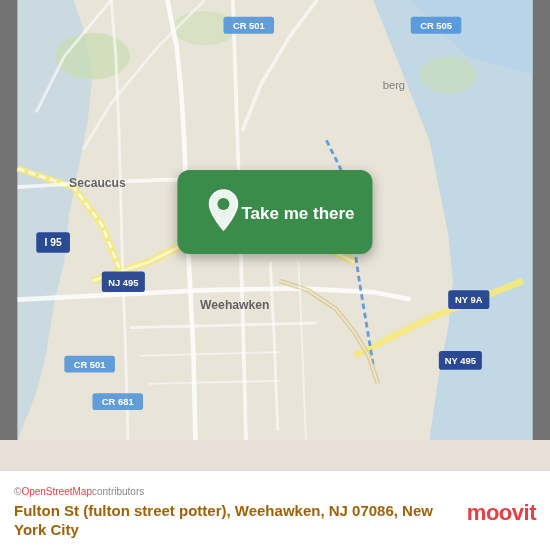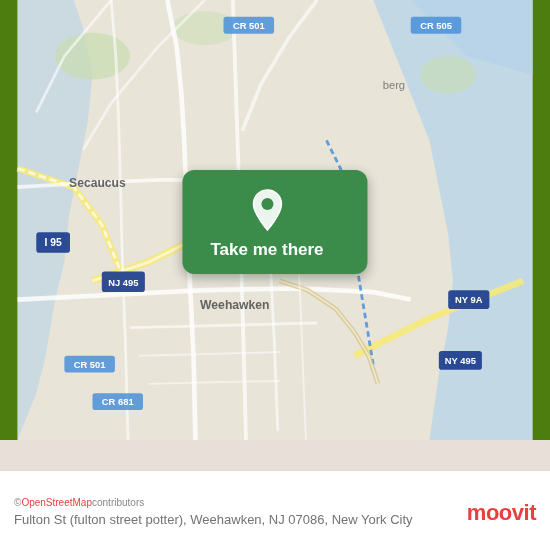--- a/index.html
+++ b/index.html
@@ -10,21 +10,21 @@
       overflow: hidden;
       font-family: Arial, sans-serif;
       background: #e8e0d8;
     }
 
     .map-container {
       position: relative;
       width: 550px;
       height: 440px;
       overflow: hidden;
-      background: #4d7c0f;
+      background: #737373;
       text-align: right;
     }
 
     
     .map-svg {
       position: absolute;
       top: 0; left: 0;
       width: 100%; height: 100%;
     }
 
@@ -37,23 +37,23 @@
       display: flex;
       flex-direction: column;
       align-items: center;
       cursor: pointer;
       z-index: 10;
     }
 
     .map-pin-container {
       background: #3b8c4b;
       border-radius: 12px;
-      padding: 18px 44px 14px 28px;
-      display: flex;
-      flex-direction: column;
+      padding: 18px 18px 14px 28px;
+      display: flex;
+      flex-direction: row;
       align-items: center;
       box-shadow: 0 4px 12px rgba(0,0,0,0.3);
     }
 
     .map-pin-icon {
       width: 36px;
       height: 44px;
       margin-bottom: 8px;
     }
 
@@ -94,23 +94,23 @@
     }
 
     .osm-credit a {
       color: #e84040;
       text-decoration: none;
       font-size: 10px;
       text-align: right;
     }
 
     .address-text {
-      font-size: 13px;
-      color: #737373;
-      font-weight: 400;
+      font-size: 15px;
+      color: #a16207;
+      font-weight: 700;
       line-height: 1.3;
     }
 
     .moovit-logo {
       display: flex;
       align-items: center;
       margin-left: 0;
     }
 
     .moovit-text {

